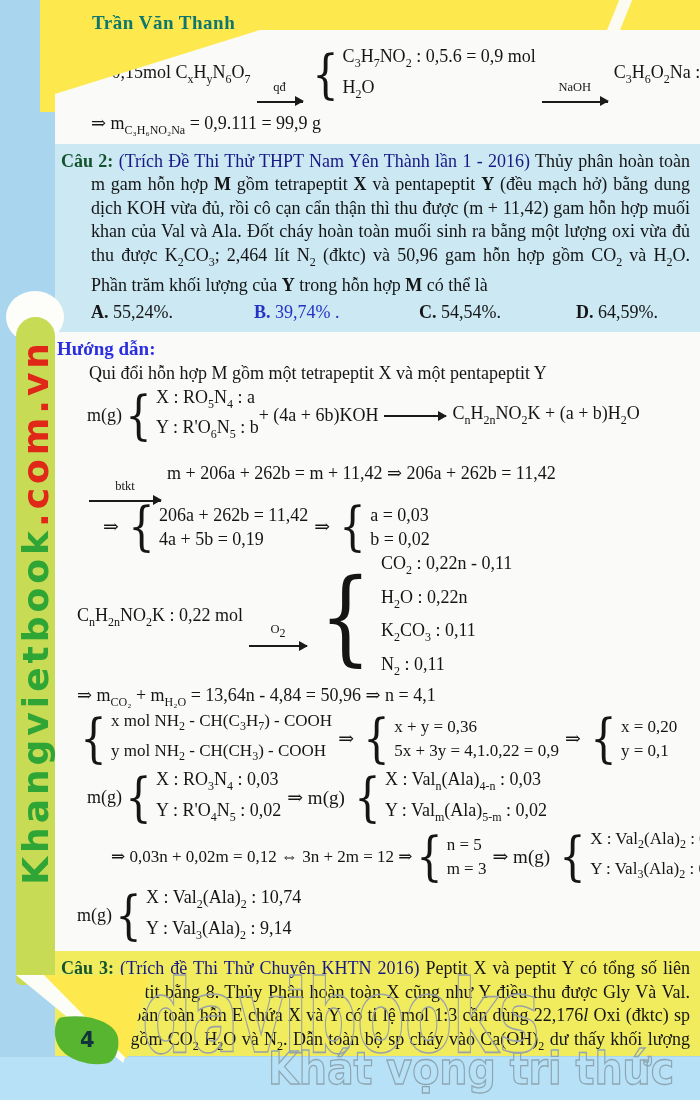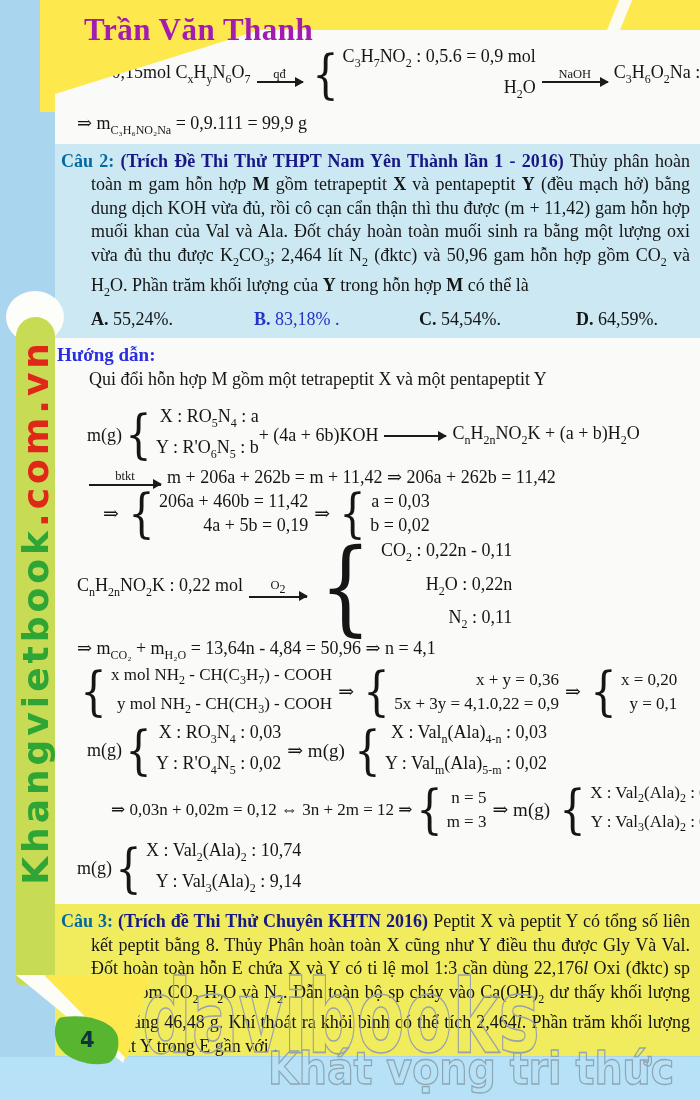--- a/index.html
+++ b/index.html
@@ -3,21 +3,21 @@
 <meta charset="utf-8">
 <style>
   html,body{margin:0;padding:0;}
   body{width:700px;height:1100px;overflow:hidden;}
   .stage{position:relative;width:700px;height:1100px;background:#a9d6ee;overflow:hidden;
          font-family:"Liberation Serif","DejaVu Serif",serif;color:#151515;}
 
   
   .band-yellow{position:absolute;left:40px;top:0;width:660px;height:112px;background:#fde94d;z-index:1;}
   .band-slash{position:absolute;left:612px;top:-12px;width:12px;height:62px;background:#fbfbf2;transform:rotate(22deg);z-index:1;}
-  .header-title{position:absolute;left:84px;top:12px;z-index:3;font-weight:bold;font-size:31px;color:#a21caf;letter-spacing:.5px;}
+  .header-title{position:absolute;left:92px;top:12px;z-index:3;font-weight:bold;font-size:19px;color:#0f766e;letter-spacing:.5px;}
   .page{position:absolute;left:55px;top:30px;width:645px;height:1026px;background:#fafbf8;z-index:2;
         clip-path:polygon(0 64px,205px 0,100% 0,100% 100%,0 100%);}
   .bottom-strip{position:absolute;left:0;top:1057px;width:700px;height:43px;background:#b6e1f6;z-index:2;}
 
   .strip-notch{position:absolute;left:6px;top:291px;width:58px;height:52px;border-radius:50%;background:#fdfdfa;z-index:3;}
   .strip{position:absolute;left:16px;top:317px;width:39px;height:668px;background:#c8db55;border-radius:20px 20px 5px 5px;z-index:4;}
   .strip-text{position:absolute;left:2px;top:22px;writing-mode:vertical-rl;transform:rotate(180deg);
               font-family:"DejaVu Sans","Liberation Sans",sans-serif;font-weight:bold;font-size:36px;line-height:36px;letter-spacing:4px;white-space:nowrap;}
   .brand-green{color:#2fa535;}
   .brand-red{color:#e02818;}
@@ -42,44 +42,44 @@
   .content{position:relative;padding:14px 8px 0 20px;}
 
   .mline{display:flex;align-items:center;white-space:nowrap;font-size:18px;margin:1px 0 1px 14px;}
   .mline .txt{display:inline-block;}
   .imp{font-size:19px;margin:0 6px;}
 
   .sys{display:inline-flex;align-items:center;}
   .br{font-family:"DejaVu Serif","Liberation Serif",serif;line-height:.95;transform:scaleX(.8);transform-origin:center;margin-right:1px;}
   .r2 .br{font-size:52px;}
   .r4 .br{font-size:102px;margin-right:3px;}
-  .rows{display:inline-flex;flex-direction:column;row-gap:2px;line-height:22px;text-align:right;}
+  .rows{display:inline-flex;flex-direction:column;row-gap:2px;line-height:22px;text-align:left;}
   .r4 .rows{row-gap:4px;line-height:23px;}
 
   .rxn{display:inline-flex;flex-direction:column;align-items:center;margin:0 6px;position:relative;top:1px;}
-  .rxn-lbl{font-size:12.5px;line-height:1.1;padding-bottom:0;}
+  .rxn-lbl{font-size:12.5px;line-height:1.1;padding-bottom:6px;margin-top:33px;}
   .rxn-lbl:empty{display:none;}
   .rxn-shaft{height:2px;background:#1b1b1b;position:relative;display:block;}
   .rxn-shaft::after{content:"";position:absolute;right:-1px;top:-4.5px;width:0;height:0;
                     border-left:9px solid #1b1b1b;border-top:5px solid transparent;border-bottom:5px solid transparent;}
 
   .qblock{margin:6px 0 4px -20px;margin-right:-8px;padding:6px 10px 7px 6px;font-size:18px;line-height:23.5px;text-align:justify;}
   .cau2-bg{background:#cbe8f3;}
   .cau3-bg{background:#f1ec5e;}
   .para{padding-left:30px;text-indent:-30px;margin:0;}
-  .qlabel{color:#0369a1;font-weight:bold;}
-  .qsource{color:#181885;font-weight:bold;margin-top:16px;}
+  .qlabel{color:#14532d;font-weight:bold;}
+  .qsource{color:#181885;font-weight:normal;margin-top:16px;}
   .answers{display:flex;padding-left:30px;margin-top:4px;text-align:left;font-size:18px;}
   .ans{display:inline-block;white-space:nowrap;}
   .ans b{font-weight:bold;}
   .ans-blue{color:#2433c4;}
   .ans-bold{font-weight:bold;}
 
   .hd{color:#2a2ee0;font-weight:bold;font-size:19px;margin:6px 0 3px -18px;}
-  .sol-intro{margin:1px 0 15px 14px;font-size:18px;}
+  .sol-intro{margin:1px 0 2px 14px;font-size:18px;}
   sub{font-size:12px;}
 </style>
 </head>
 <body>
 
 <div class="stage">
 
   <div class="band-yellow"></div>
   <div class="band-slash"></div>
   <div class="header-title">Trần Văn Thanh</div>
@@ -100,29 +100,29 @@
             <span>H<sub>2</sub>O</span>
           </span>
         </span>
         <span class="rxn">
           <span class="rxn-lbl">NaOH</span>
           <span class="rxn-shaft" style="width:66px"></span>
         </span>
         <span class="txt">C<sub>3</sub>H<sub>6</sub>O<sub>2</sub>Na : 0,9 mol</span>
       </div>
 
-      <div class="mline" style="margin-left:2px;margin-top:8px;margin-bottom:6px">
+      <div class="mline" style="margin-left:16px;margin-top:8px;margin-bottom:6px">
         <span class="txt">⇒ m<sub>C₃H₆NO₂Na</sub> = 0,9.111 = 99,9 g</span>
       </div>
 
       <div class="qblock cau2-bg">
         <p class="para"><b class="qlabel">Câu 2:</b> <b class="qsource">(Trích Đề Thi Thử THPT Nam Yên Thành lần 1 - 2016)</b> <span>Thủy phân hoàn toàn m gam hỗn hợp <b>M</b> gồm tetrapeptit <b>X</b> và pentapeptit <b>Y</b> (đều mạch hở) bằng dung dịch KOH vừa đủ, rồi cô cạn cẩn thận thì thu được (m + 11,42) gam hỗn hợp muối khan của Val và Ala. Đốt cháy hoàn toàn muối sinh ra bằng một lượng oxi vừa đủ thu được K<sub>2</sub>CO<sub>3</sub>; 2,464 lít N<sub>2</sub> (đktc) và 50,96 gam hỗn hợp gồm CO<sub>2</sub> và H<sub>2</sub>O. Phần trăm khối lượng của <b>Y</b> trong hỗn hợp <b>M</b> có thể là</span></p>
         <div class="answers">
           <span class="ans" style="width:163px"><b>A.</b>&nbsp;<span>55,24%.</span></span>
-          <span class="ans ans-blue" style="width:165px"><b>B.</b>&nbsp;<span>83,18% .</span></span>
+          <span class="ans ans-blue" style="width:165px"><b>B.</b>&nbsp;<span>39,74% .</span></span>
           <span class="ans" style="width:157px"><b>C.</b>&nbsp;<span>54,54%.</span></span>
           <span class="ans"><b>D.</b>&nbsp;<span>64,59%.</span></span>
         </div>
       </div>
 
       <div class="hd">Hướng dẫn:</div>
       <div class="sol-intro">Qui đổi hỗn hợp M gồm một tetrapeptit X và một pentapeptit Y</div>
 
       <div class="mline" style="margin-left:12px">
         <span class="txt">m(g)</span>
@@ -147,21 +147,21 @@
           <span class="rxn-shaft" style="width:72px"></span>
         </span>
         <span class="txt">m + 206a + 262b = m + 11,42 ⇒ 206a + 262b = 11,42</span>
       </div>
 
       <div class="mline" style="margin-left:22px">
         <span class="imp">⇒</span>
         <span class="sys r2">
           <span class="br">{</span>
           <span class="rows">
-            <span>206a + 460b = 11,42</span>
+            <span>206a + 262b = 11,42</span>
             <span>4a + 5b = 0,19</span>
           </span>
         </span>
         <span class="imp">⇒</span>
         <span class="sys r2">
           <span class="br">{</span>
           <span class="rows">
             <span>a = 0,03</span>
             <span>b = 0,02</span>
           </span>
@@ -172,20 +172,21 @@
         <span class="txt">C<sub>n</sub>H<sub>2n</sub>NO<sub>2</sub>K : 0,22 mol</span>
         <span class="rxn">
           <span class="rxn-lbl">O<sub>2</sub></span>
           <span class="rxn-shaft" style="width:58px"></span>
         </span>
         <span class="sys r4">
           <span class="br">{</span>
           <span class="rows">
             <span>CO<sub>2</sub> : 0,22n - 0,11</span>
             <span>H<sub>2</sub>O : 0,22n</span>
+            <span>K<sub>2</sub>CO<sub>3</sub> : 0,11</span>
             <span>N<sub>2</sub> : 0,11</span>
           </span>
         </span>
       </div>
 
       <div class="mline" style="margin-left:2px">
         <span class="txt">⇒ m<sub>CO₂</sub> + m<sub>H₂O</sub> = 13,64n - 4,84 = 50,96 ⇒ n = 4,1</span>
       </div>
 
       <div class="mline" style="margin-left:2px;font-size:17px">

